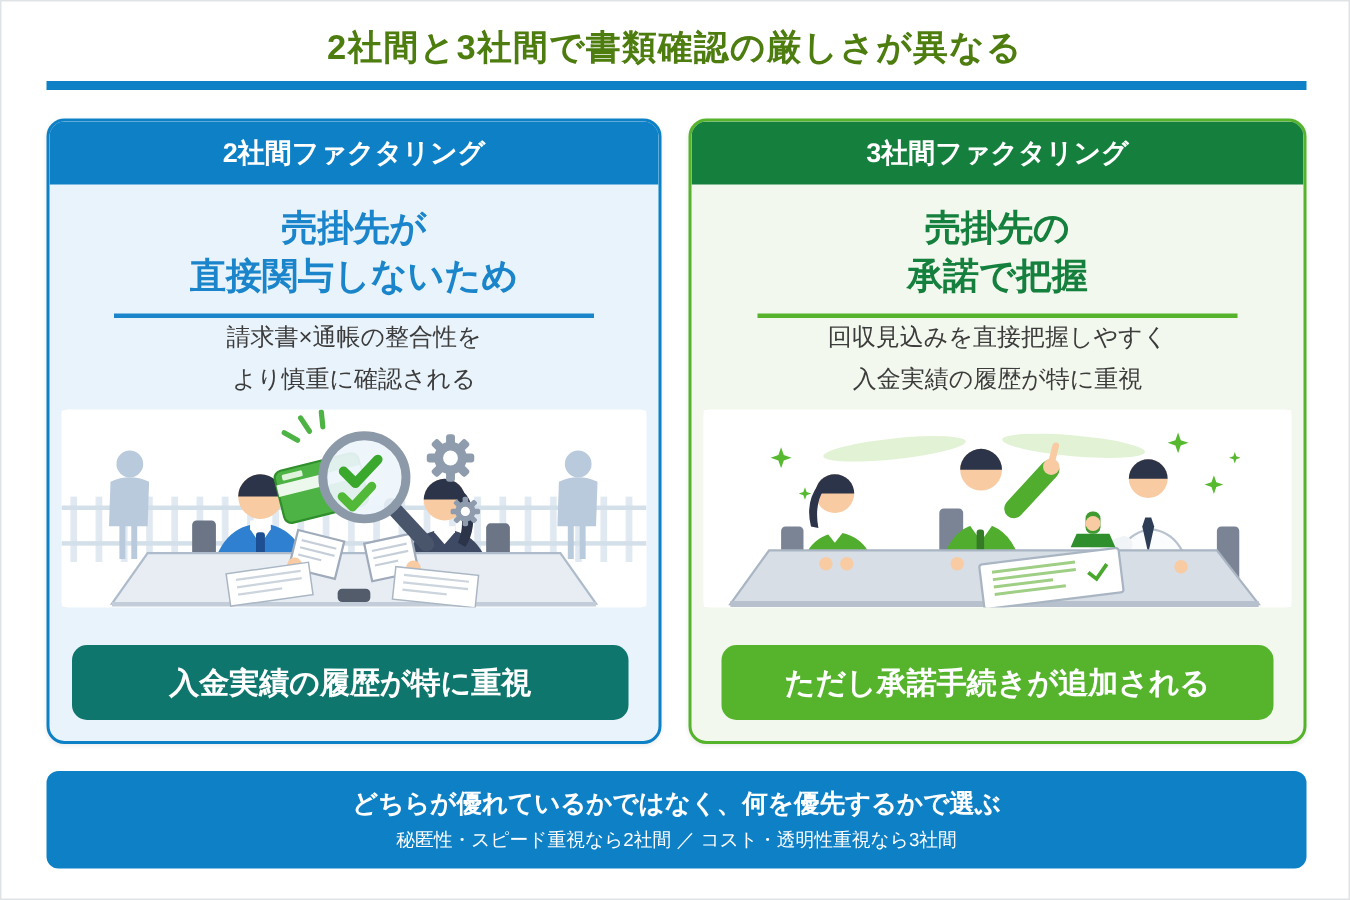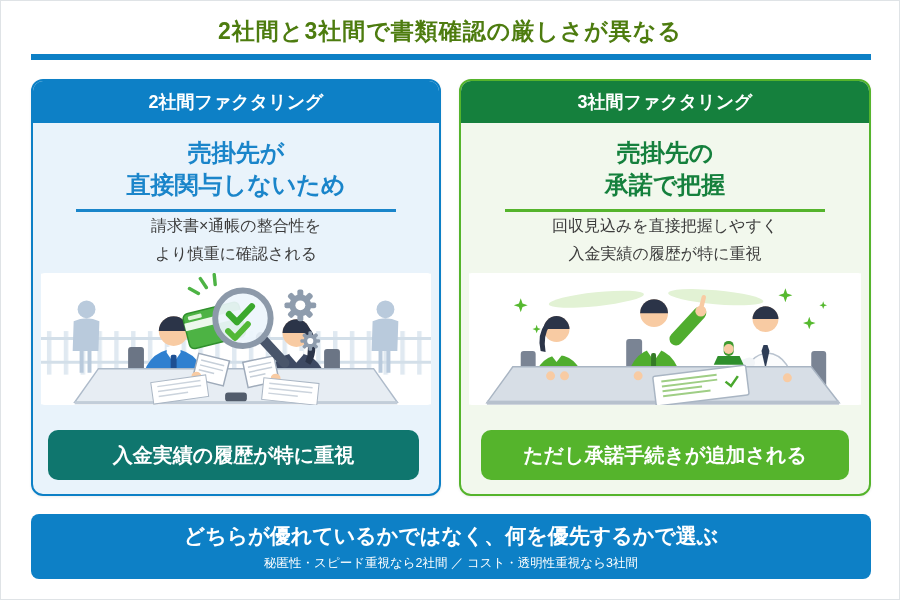--- a/index.html
+++ b/index.html
@@ -36,21 +36,21 @@
 
   .badge{ flex:none; margin:auto 20px 14px; height:50px; border-radius:10px;
          display:flex; align-items:center; justify-content:center;
          color:#fff; font-size:20px; font-weight:bold; white-space:nowrap; }
   .left  .badge{ background:#0f766e;margin-left:15px; }
   .right .badge{ background:#55b42c;font-family:Liberation Serif, serif; }
 
   .footer{ position:absolute; left:30px; top:513px; width:840px; height:65px;
          background:#0d80c6; border-radius:8px; color:#fff; text-align:center;
          display:flex; flex-direction:column; align-items:center; justify-content:center; gap:5px; }
-  .footer-line1{ font-size:21px; font-weight:bold; white-space:nowrap; }
+  .footer-line1{ font-size:17px; font-weight:bold; white-space:nowrap; }
   .footer-line2{ font-size:12.5px; white-space:nowrap; }
 </style>
 </head>
 <body>
 
 <div class="page">
 
   <div class="page-title">2社間と3社間で書類確認の厳しさが異なる</div>
   <div class="title-rule"></div>
 

